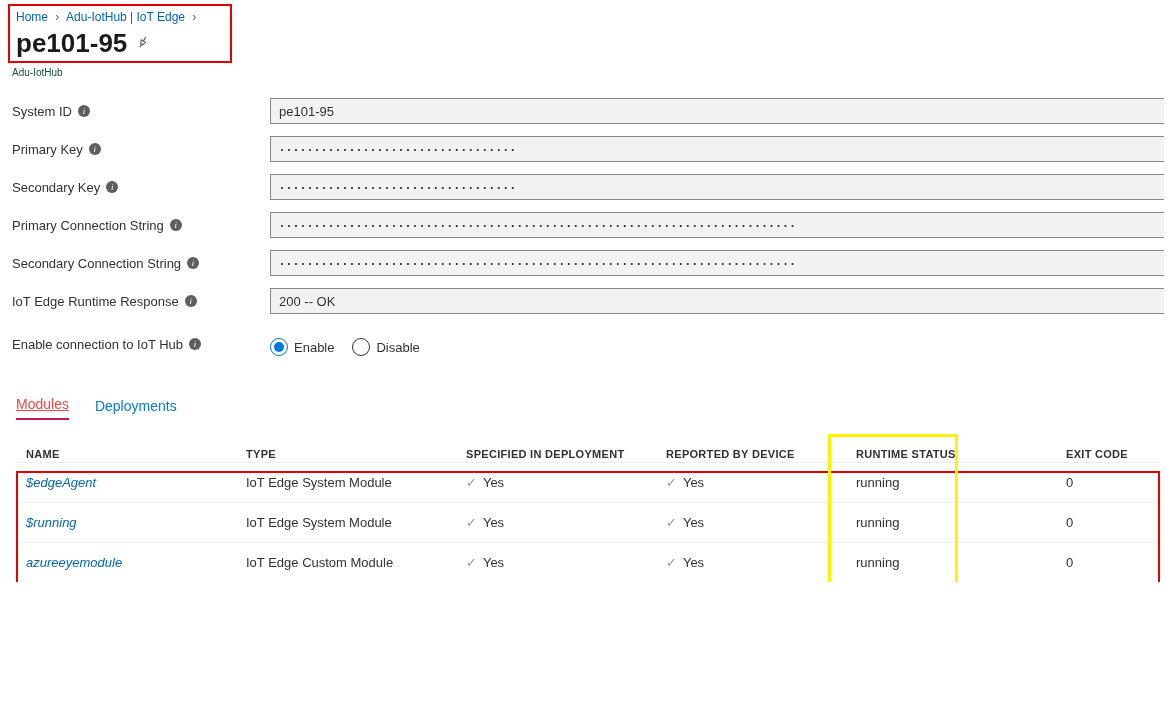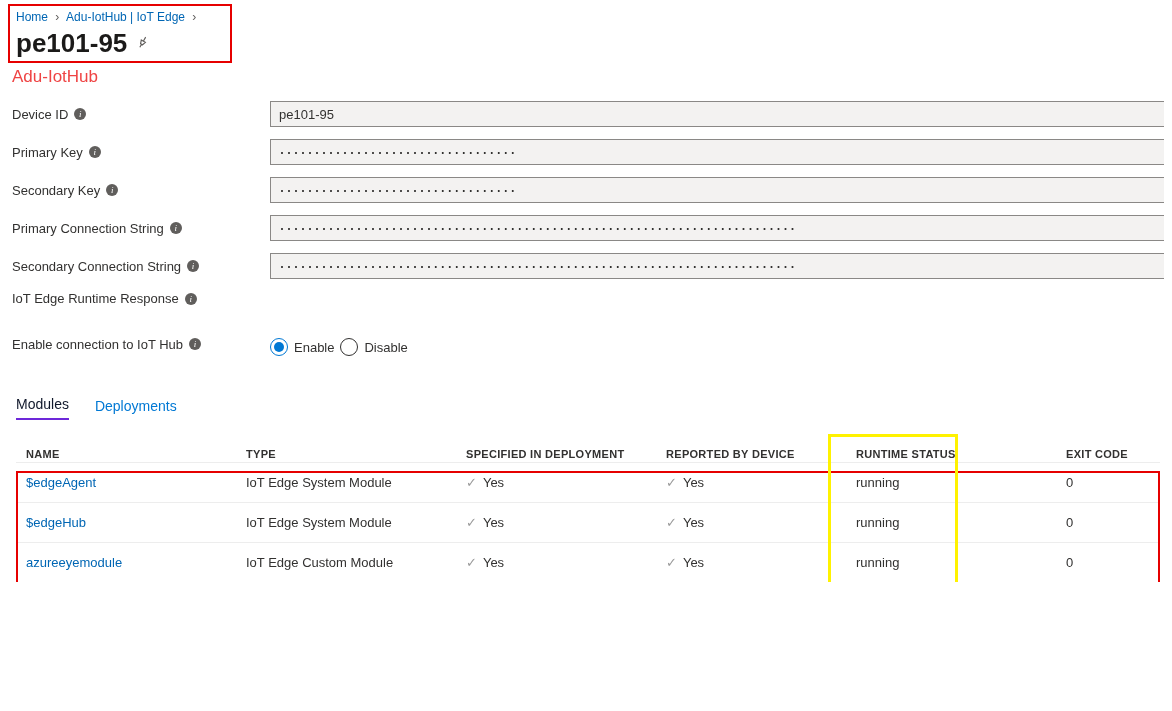--- a/index.html
+++ b/index.html
@@ -24,24 +24,24 @@
       color: #0078d4;
       margin-bottom: 4px;
     }
     .breadcrumb a { color: #0066b4; text-decoration: none; cursor: pointer; }
     .breadcrumb .sep { color: #605e5c; margin: 0 4px; }
     .title-row { display: flex; align-items: center; gap: 8px; }
     .page-title { font-size: 26px; font-weight: 600; color: #1b1a19; }
     .pin-icon { color: #605e5c; font-size: 15px; cursor: pointer; display:inline-block; transform: rotate(30deg);}
     .subtitle {
       margin-left: 12px;
-      font-size: 17px;
-      color: #ef4444;
+      font-size: 10px;
+      color: #14532d;
       margin-top: 4px;
-      margin-bottom: 14px;
+      margin-bottom: 20px;
     }
     .form-area { padding-left: 12px; padding-right: 0; }
     .form-row {
       display: flex;
       align-items: center;
       margin-bottom: 12px;
     }
     .form-label-cell {
       width: 258px;
       display: flex;
@@ -63,58 +63,58 @@
       background: #f3f2f1;
       border: 1px solid #8a8886;
       border-right: none;
       padding: 2px 8px;
       font-size: 13px;
       color: #323130;
       display: flex;
       align-items: center;
     }
     .dots { letter-spacing: 1px; font-size:18px; line-height:10px; color:#323130; overflow:hidden; white-space:nowrap;}
-    .radio-group { display: flex; align-items: center; gap: 6px; padding-top:6px;}
+    .radio-group { display: flex; align-items: center; gap: 18px; padding-top:6px;}
     .radio-opt { display: flex; align-items: center; gap: 6px; font-size:13px; }
     .radio-outer {
       width: 18px; height: 18px; border-radius: 50%;
       border: 1px solid #323130; display:flex; align-items:center; justify-content:center;
       cursor:pointer;
     }
     .radio-outer.selected { border-color: #0078d4; }
     .radio-inner { width: 10px; height: 10px; border-radius: 50%; background: #0078d4; }
     .tabs {
       margin-left: 16px;
       margin-top: 40px;
       display: flex;
       gap: 26px;
       border-bottom: none;
       align-items: flex-end;
       font-size: 14px;
     }
     .tab { padding-bottom: 6px; color: #0078d4; cursor:pointer; }
-    .tab.active { color: #0f172a; border-bottom: 2px solid #6d28d9; font-weight:400;}
+    .tab.active { color: #ef4444; border-bottom: 2px solid #be185d; font-weight:400;text-decoration:underline;}
     .table-wrap { margin-top: 20px; margin-left: 16px; margin-right: 12px; position: relative; }
     table { width: 100%; border-collapse: collapse; }
     th {
       text-align: left;
       font-size: 11px;
       font-weight: 600;
       letter-spacing: 0.3px;
       color: #323130;
       padding: 8px 10px 2px 10px;
       border-bottom: none;
     }
     td {
       font-size: 13px;
       padding: 12px 10px;
       border-top: 1px solid #ededed;
       vertical-align: middle;
     }
-    .link { color: #0066b4; cursor:pointer; }
+    .link { color: #0066b4; cursor:pointer;font-style:italic; }
     .check-yes { display:flex; align-items:center; gap:6px; color:#323130; font-size:13px;}
     .check-icon { color: #9a9a9a; font-size: 13px; }
     col.c-name{width:220px;} col.c-type{width:220px;} col.c-spec{width:200px;}
     col.c-rep{width:190px;} col.c-run{width:210px;} col.c-exit{width:auto;}
     .red-box {
       position: absolute;
       border: 2px solid #e60000;
       pointer-events: none;
     }
     .yellow-box {
@@ -144,21 +144,21 @@
     </span>
   </div>
 </div>
 
 <div class="subtitle">Adu-IotHub</div>
 
 <div class="form-area">
 
   <div class="form-row">
     <div class="form-label-cell">
-      <span>Device ID</span>
+      <span>System ID</span>
       <span class="info-icon">i</span>
     </div>
     <div class="form-field">
       <div class="tb">pe101-95</div>
     </div>
   </div>
 
   <div class="form-row">
     <div class="form-label-cell">
       <span>Primary Key</span>
@@ -205,23 +205,26 @@
           <span class="dots">··········································································</span>
         </div>
     </div>
   </div>
 
   <div class="form-row">
     <div class="form-label-cell">
       <span>IoT Edge Runtime Response</span>
       <span class="info-icon">i</span>
     </div>
-  </div>
-
-  <div class="form-row" style="margin-top:26px;justify-content:center;">
+    <div class="form-field">
+      <div class="tb">200 -- OK</div>
+    </div>
+  </div>
+
+  <div class="form-row" style="margin-top:18px;justify-content:center;">
     <div class="form-label-cell">
       <span>Enable connection to IoT Hub</span>
       <span class="info-icon">i</span>
     </div>
     <div class="form-field">
       <div class="radio-group">
         <div class="radio-opt">
           <span class="radio-outer selected">
               <span class="radio-inner"></span>
             </span>
@@ -269,21 +272,21 @@
           <td>
             <span class="check-yes"><span class="check-icon">✓</span>Yes</span>
           </td>
           <td>
             <span class="check-yes"><span class="check-icon">✓</span>Yes</span>
           </td>
           <td>running</td>
           <td>0</td>
         </tr>
         <tr>
-          <td><span class="link">$edgeHub</span></td>
+          <td><span class="link">$running</span></td>
           <td>IoT Edge System Module</td>
           <td>
             <span class="check-yes"><span class="check-icon">✓</span>Yes</span>
           </td>
           <td>
             <span class="check-yes"><span class="check-icon">✓</span>Yes</span>
           </td>
           <td>running</td>
           <td>0</td>
         </tr>

